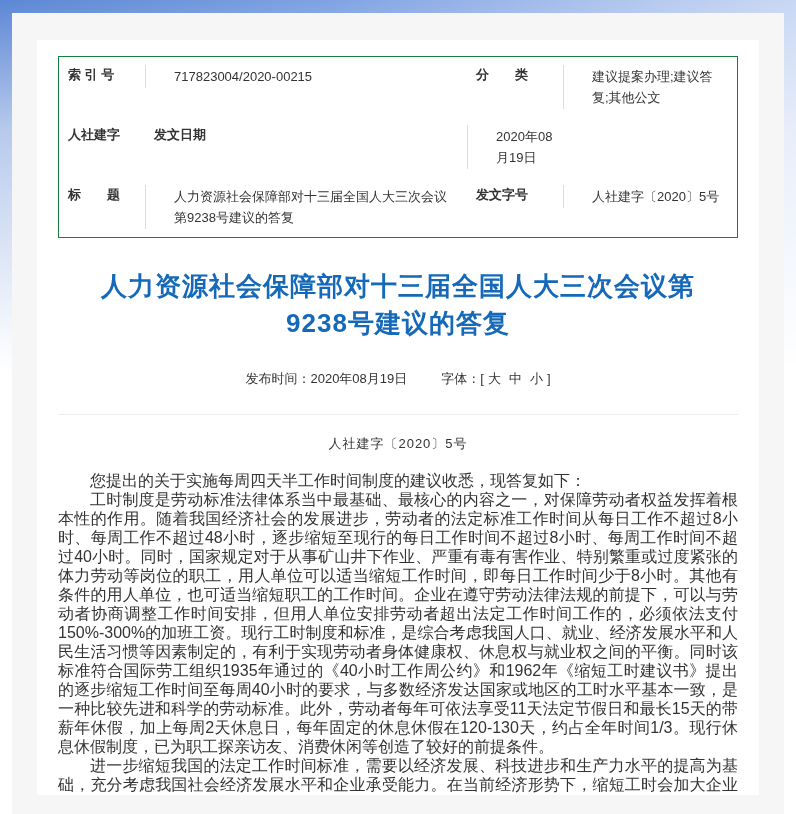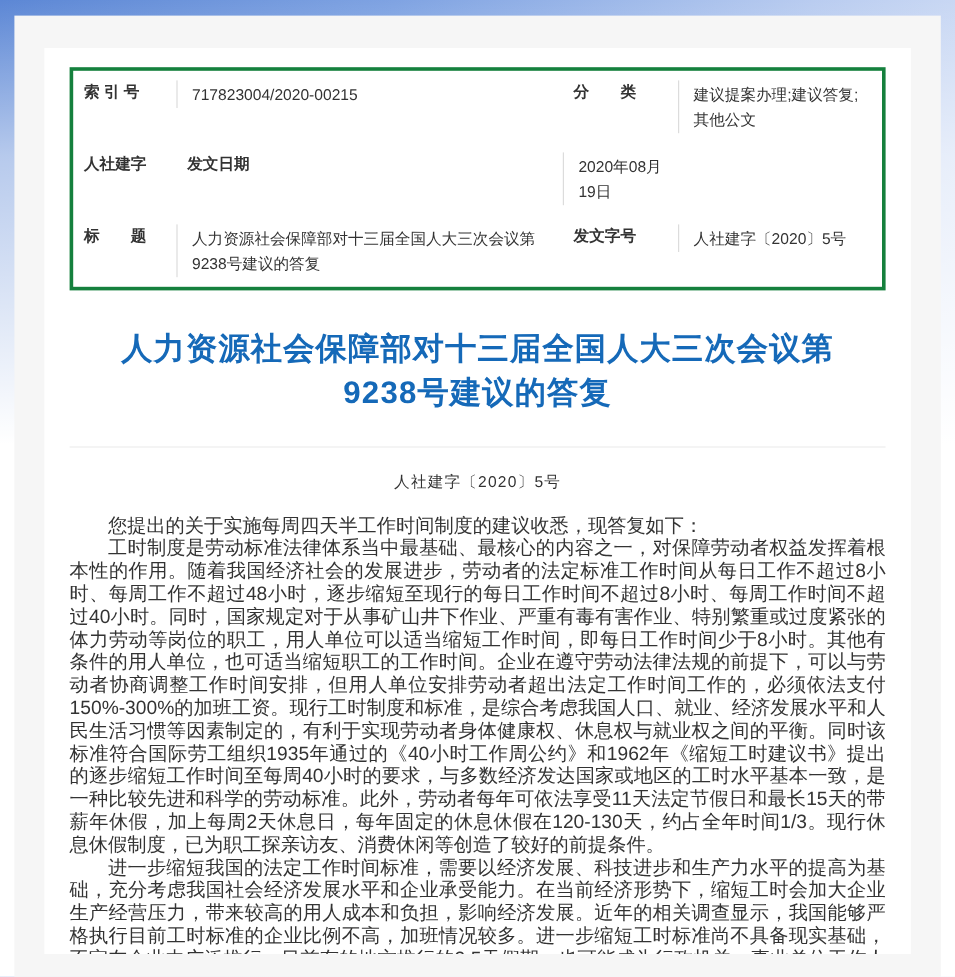--- a/index.html
+++ b/index.html
@@ -18,24 +18,24 @@
   .card {
     position:absolute; left:12px; right:12px; top:13px; bottom:0; z-index:1;
     background:#f6f6f6;
     padding:27px 25px 19px 25px;
   }
   .doc {
     background:#ffffff; height:755px; overflow:hidden;
     padding:16px 21px 0 21px;
   }
   
-  .meta-table { border:3px solid #15803d; font-size:13px; color:#333; }
+  .meta-table { border:1px solid #15803d; font-size:13px; color:#333; }
   .meta-row { display:grid; grid-template-columns:86px 322px 96px 1fr; padding:8px 0; align-items:start; }
   .m-label { font-weight:bold; padding:1px 0 1px 9px; white-space:pre; color:#333; }
-  .m-value { border-left:1px solid #dcdcdc; padding:1px 10px 1px 12px; line-height:21px; color:#333; }
+  .m-value { border-left:1px solid #dcdcdc; padding:1px 10px 1px 28px; line-height:21px; color:#333; }
   
   .article-title {
     color:#1569b8; font-size:26px; font-weight:bold; text-align:center;
     line-height:37px; margin:30px 34px 0 34px; letter-spacing:1px;
   }
   .pub-row { margin-top:28px; text-align:center; font-size:13px; color:#333; }
   .pub-row .gap { display:inline-block; width:34px; }
   .font-sizer .fs { cursor:pointer; margin:0 4px; }
   .divider { border:none; border-top:1px solid #ededed; margin:26px 0 0 0; }
   .doc-number { margin-top:20px; text-align:center; font-size:13px; color:#333; letter-spacing:1px; }
@@ -68,20 +68,23 @@
       <div class="meta-row">
         <div class="m-label">标　　题</div>
         <div class="m-value">人力资源社会保障部对十三届全国人大三次会议第9238号建议的答复</div>
         <div class="m-label">发文字号</div>
         <div class="m-value">人社建字〔2020〕5号</div>
       </div>
     </div>
 
     <h1 class="article-title">人力资源社会保障部对十三届全国人大三次会议第9238号建议的答复</h1>
 
+    <div class="pub-row">
+      <span>发布时间：</span><span>2020年08月19日</span><span class="gap"></span><span class="font-sizer"><span>字体：</span><span>[</span><span class="fs">大</span><span class="fs">中</span><span class="fs">小</span><span>]</span></span>
+    </div>
 
     <hr class="divider">
 
     <div class="doc-number">人社建字〔2020〕5号</div>
 
     <div class="body-text">
       <p>您提出的关于实施每周四天半工作时间制度的建议收悉，现答复如下：</p>
       <p>工时制度是劳动标准法律体系当中最基础、最核心的内容之一，对保障劳动者权益发挥着根本性的作用。随着我国经济社会的发展进步，劳动者的法定标准工作时间从每日工作不超过8小时、每周工作不超过48小时，逐步缩短至现行的每日工作时间不超过8小时、每周工作时间不超过40小时。同时，国家规定对于从事矿山井下作业、严重有毒有害作业、特别繁重或过度紧张的体力劳动等岗位的职工，用人单位可以适当缩短工作时间，即每日工作时间少于8小时。其他有条件的用人单位，也可适当缩短职工的工作时间。企业在遵守劳动法律法规的前提下，可以与劳动者协商调整工作时间安排，但用人单位安排劳动者超出法定工作时间工作的，必须依法支付150%-300%的加班工资。现行工时制度和标准，是综合考虑我国人口、就业、经济发展水平和人民生活习惯等因素制定的，有利于实现劳动者身体健康权、休息权与就业权之间的平衡。同时该标准符合国际劳工组织1935年通过的《40小时工作周公约》和1962年《缩短工时建议书》提出的逐步缩短工作时间至每周40小时的要求，与多数经济发达国家或地区的工时水平基本一致，是一种比较先进和科学的劳动标准。此外，劳动者每年可依法享受11天法定节假日和最长15天的带薪年休假，加上每周2天休息日，每年固定的休息休假在120-130天，约占全年时间1/3。现行休息休假制度，已为职工探亲访友、消费休闲等创造了较好的前提条件。</p>
       <p>进一步缩短我国的法定工作时间标准，需要以经济发展、科技进步和生产力水平的提高为基础，充分考虑我国社会经济发展水平和企业承受能力。在当前经济形势下，缩短工时会加大企业生产经营压力，带来较高的用人成本和负担，影响经济发展。近年的相关调查显示，我国能够严格执行目前工时标准的企业比例不高，加班情况较多。进一步缩短工时标准尚不具备现实基础，不宜在企业中广泛推行。目前有的地方推行的2.5天假期，也可能成为行政机关、事业单位工作人员的特有福利，社会影响也不好。</p>
     </div>

